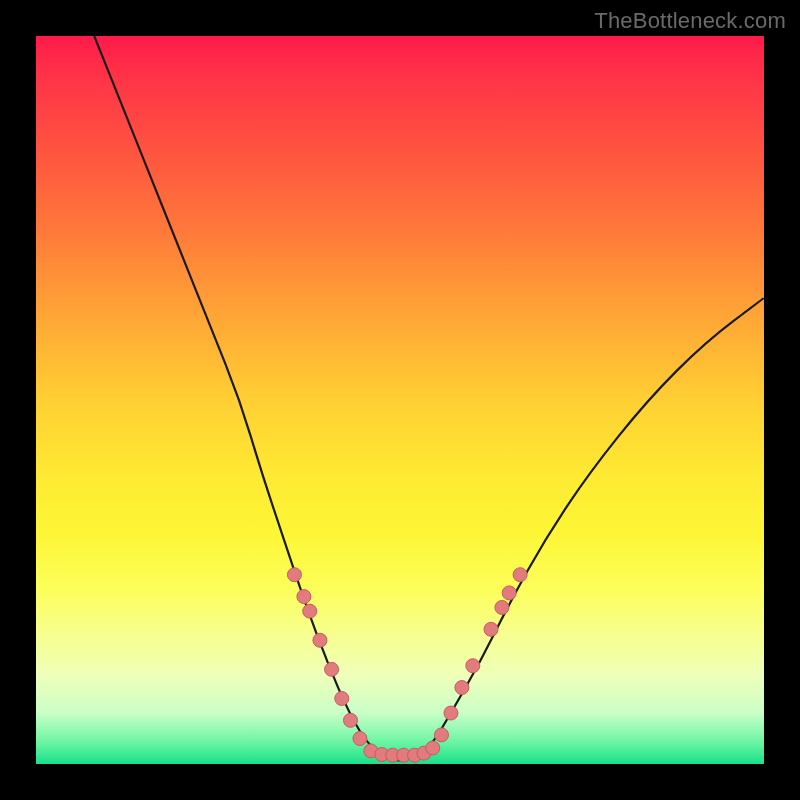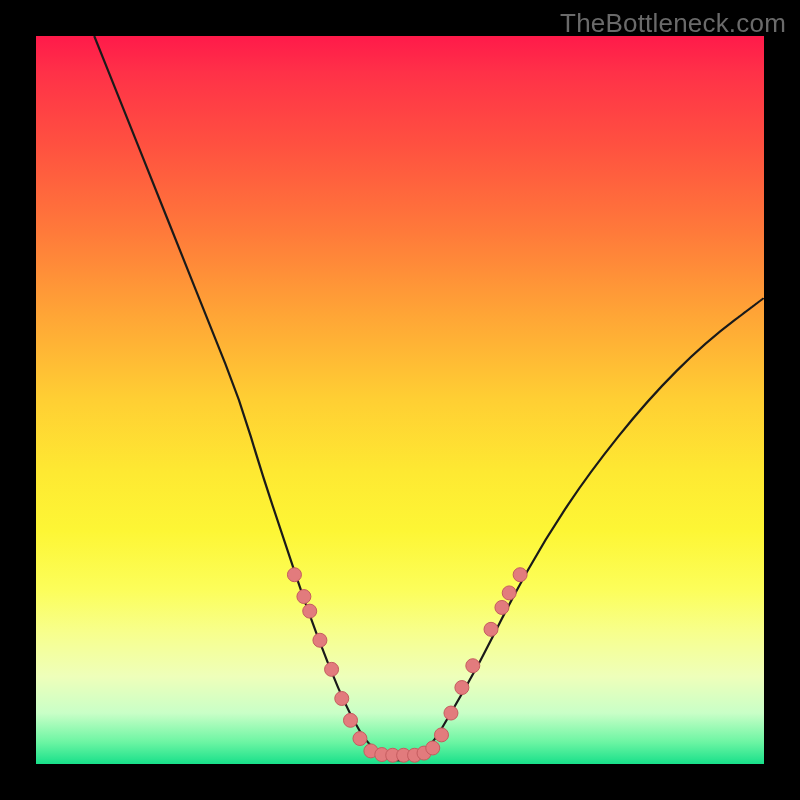--- a/index.html
+++ b/index.html
@@ -43,21 +43,21 @@
       #c9ffc7 93%,
       #6cf5a3 97%,
       #18e08a 100%
     );
   }
   .watermark {
     position: absolute;
     top: 8px;
     right: 14px;
     color: #6a6a6a;
-    font-size: 26px;
+    font-size: 22px;
     letter-spacing: 0.2px;
     font-weight: 500;
   }
   svg.curve-layer {
     position: absolute;
     inset: 0;
     width: 100%;
     height: 100%;
   }
   .curve {

